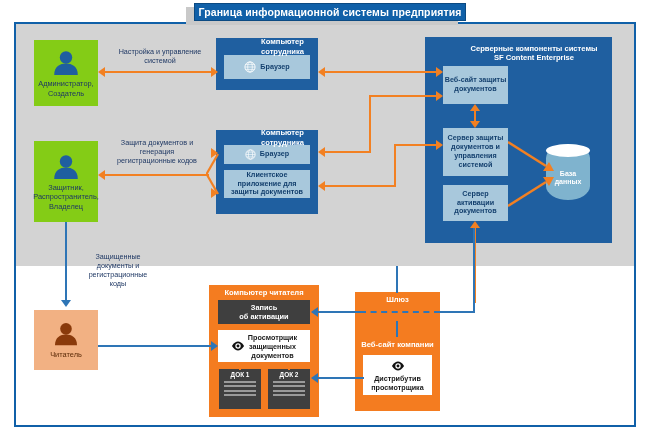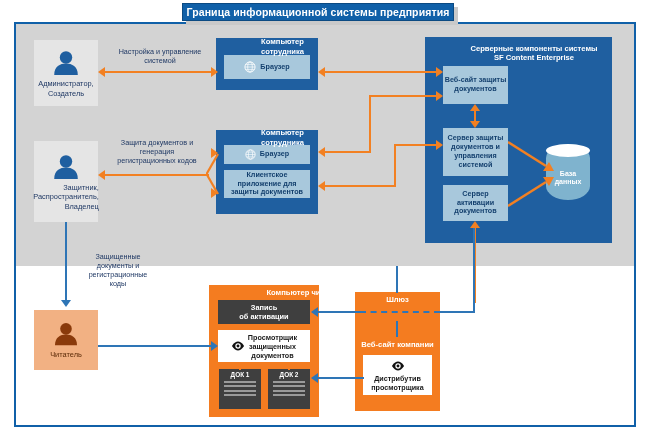--- a/index.html
+++ b/index.html
@@ -14,21 +14,21 @@
   .banner{background:#1060A8;color:#ffffff;font-size:10.5px;font-weight:bold;
           letter-spacing:.1px;border:1px solid #0b4a82;}
   .banner-shadow{background:#c9c9c9;}
 
   
   .boundary{background:#d3d3d3;border:2px solid #1060A8;}
   .boundary-lower{background:#ffffff;border-left:2px solid #1060A8;
                   border-right:2px solid #1060A8;border-bottom:2px solid #1060A8;}
 
   
-  .actor{background:#e5e5e5;}
+  .actor{background:#84cc16;}
   .actor-reader{background:#F2B183;}
   .actor-label{font-size:7.4px;color:#1F3864;line-height:1.22;padding:0 2px;}
   .actor-label.reader{color:#5B2A07;}
 
   
   .blue-box{background:#1F5FA0;}
   .blue-box-title{color:#ffffff;font-size:7.6px;font-weight:bold;line-height:1.25;margin-left:31px;}
   .inner-lt{background:#A8C8DC;color:#14406E;font-size:7.2px;font-weight:bold;line-height:1.24;}
   .orange-box{background:#F47C20;}
   .orange-title{color:#ffffff;font-size:7.6px;font-weight:bold;}
@@ -66,37 +66,37 @@
 </style>
 </head>
 <body>
 
 <div id="stage">
 
   <div class="abs boundary" style="left:14px;top:22px;width:622px;height:246px;"></div>
   <div class="abs boundary-lower" style="left:14px;top:266px;width:622px;height:161px;"></div>
 
   <div class="abs banner-shadow" style="left:186px;top:7px;width:272px;height:18px;"></div>
-  <div class="abs banner ctr" style="left:182px;top:3px;width:272px;height:18px;">Граница информационной системы предприятия</div>
+  <div class="abs banner ctr" style="left:194px;top:3px;width:272px;height:18px;">Граница информационной системы предприятия</div>
 
   <div class="abs actor ctr col" style="left:34px;top:40px;width:64px;height:66px;">
     <svg width="30" height="30" viewBox="0 0 30 30">
       <circle cx="15" cy="9.5" r="6.2" fill="#1F5FA0"></circle>
       <path d="M3.2 27 C3.2 18.6 9 15.6 15 15.6 C21 15.6 26.8 18.6 26.8 27 Z" fill="#1F5FA0"></path>
     </svg>
     <div class="actor-label" style="white-space:pre-line;margin-top:1px;">Администратор,
 Создатель</div>
   </div>
 
   <div class="abs actor ctr col" style="left:34px;top:141px;width:64px;height:81px;">
     <svg width="30" height="30" viewBox="0 0 30 30">
       <circle cx="15" cy="9.5" r="6.2" fill="#1F5FA0"></circle>
       <path d="M3.2 27 C3.2 18.6 9 15.6 15 15.6 C21 15.6 26.8 18.6 26.8 27 Z" fill="#1F5FA0"></path>
     </svg>
-    <div class="actor-label" style="white-space:pre-line;margin-top:1px;text-align:right;">Защитник,
+    <div class="actor-label" style="white-space:pre-line;margin-top:1px;">Защитник,
 Распространитель,
 Владелец</div>
   </div>
 
   <div class="abs actor-reader ctr col" style="left:34px;top:310px;width:64px;height:60px;">
     <svg width="28" height="28" viewBox="0 0 30 30">
       <circle cx="15" cy="9.5" r="6.2" fill="#8A3A0B"></circle>
       <path d="M3.2 27 C3.2 18.6 9 15.6 15 15.6 C21 15.6 26.8 18.6 26.8 27 Z" fill="#8A3A0B"></path>
     </svg>
     <div class="actor-label reader" style="white-space:pre-line;margin-top:2px;">Читатель</div>
@@ -148,21 +148,21 @@
   <div class="abs inner-lt ctr" style="left:443px;top:185px;width:65px;height:36px;white-space:pre-line;">Сервер активации
 документов</div>
 
   <div class="abs db" style="left:546px;top:144px;width:44px;height:56px;">
     <div class="db-top"></div>
     <div class="db-lbl" style="white-space:pre-line;">База
 данных</div>
   </div>
 
   <div class="abs orange-box" style="left:209px;top:285px;width:110px;height:132px;">
-    <div class="ctr" style="width:100%;height:15px;margin-left:42px;">
+    <div class="ctr" style="width:100%;height:15px;">
       <span class="orange-title">Компьютер читателя</span>
       </div>
   </div>
   <div class="abs dark-box ctr" style="left:218px;top:300px;width:92px;height:24px;white-space:pre-line;">Запись
 об активации</div>
   <div class="abs white-box ctr" style="left:218px;top:330px;width:92px;height:32px;">
     <svg width="14" height="14" viewBox="0 0 24 24" style="margin-right:3px;flex:0 0 auto;">
       <path d="M1.6 12 C5 6.4 9 4.4 12 4.4 C15 4.4 19 6.4 22.4 12 C19 17.6 15 19.6 12 19.6 C9 19.6 5 17.6 1.6 12 Z" fill="#111111"></path>
       <circle cx="12" cy="12" r="4.6" fill="#ffffff"></circle>
       <circle cx="12" cy="12" r="2.5" fill="#111111"></circle>
@@ -227,21 +227,21 @@
   </div>
   <div class="abs arr arr-r" style="left:211px;top:148px;"></div>
   <div class="abs" style="left:206px;top:172px;width:14px;height:24px;">
     <svg width="14" height="24" viewBox="0 0 14 24">
         <path d="M0 1 L12 22" stroke="#F28022" stroke-width="2.2" fill="none"></path>
       </svg>
   </div>
   <div class="abs arr arr-r" style="left:211px;top:188px;"></div>
   <div class="abs edge-label" style="left:98px;top:138px;width:118px;white-space:pre-line;">Защита документов и
 генерация
-регистрационных кодов</div>
+регистрационные кодов</div>
 
   <div class="abs o-h" style="left:369px;top:95px;width:67px;"></div>
   <div class="abs arr arr-r" style="left:436px;top:91px;"></div>
   <div class="abs o-v" style="left:369px;top:95px;height:58px;"></div>
   <div class="abs o-h" style="left:325px;top:151px;width:46px;"></div>
   <div class="abs arr arr-l" style="left:318px;top:147px;"></div>
 
   <div class="abs o-h" style="left:394px;top:144px;width:42px;"></div>
   <div class="abs arr arr-r" style="left:436px;top:140px;"></div>
   <div class="abs o-v" style="left:394px;top:144px;height:43px;"></div>

